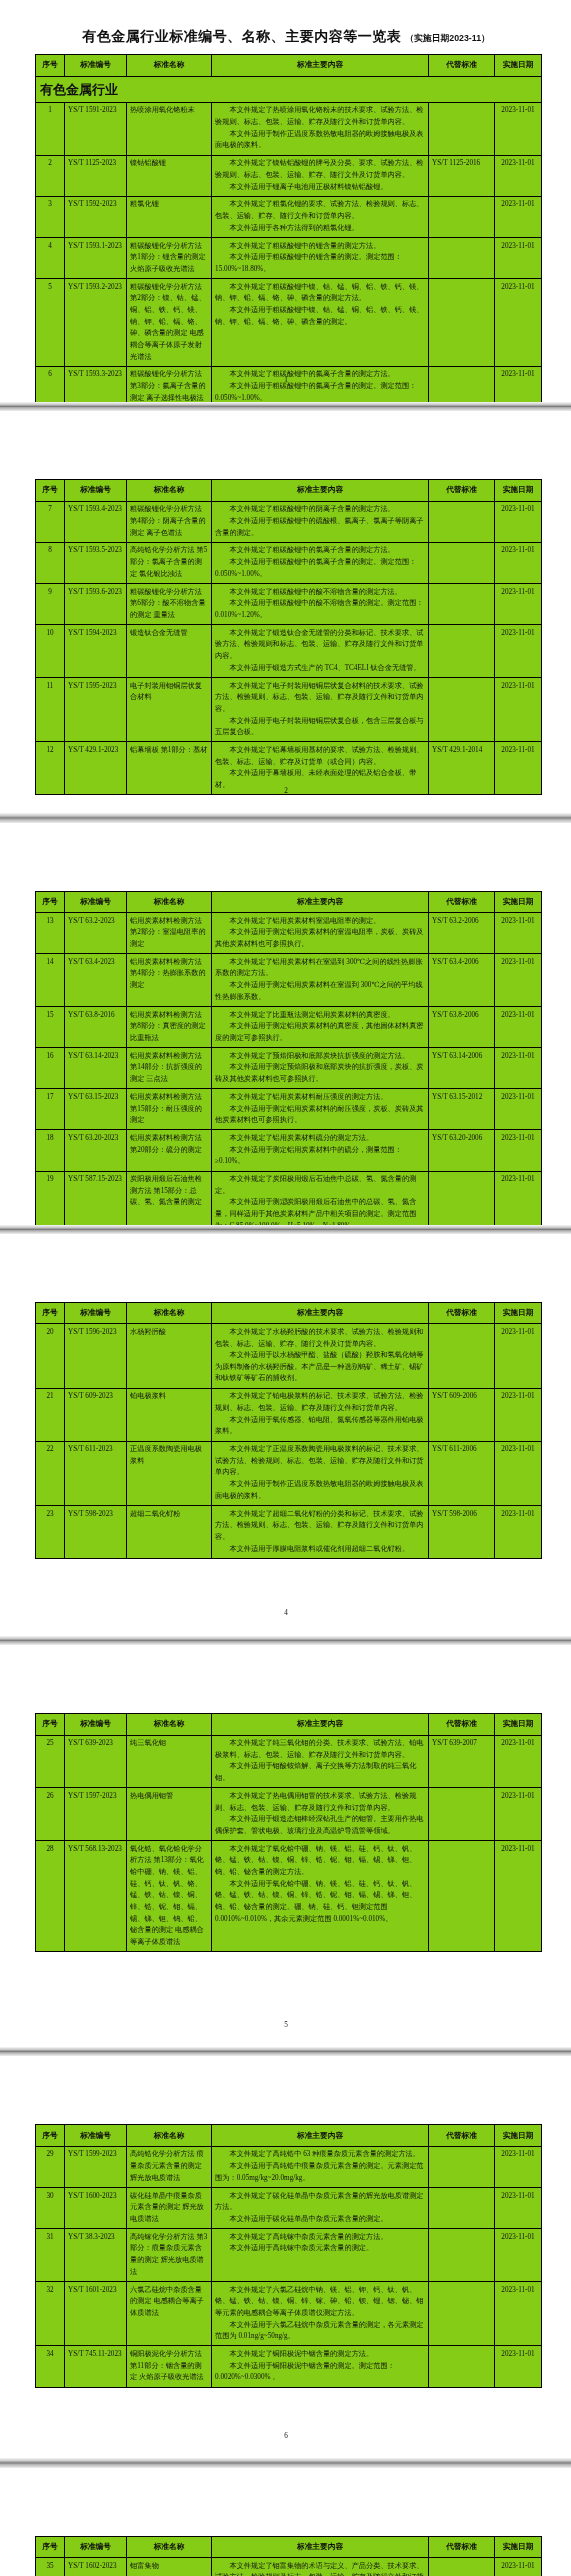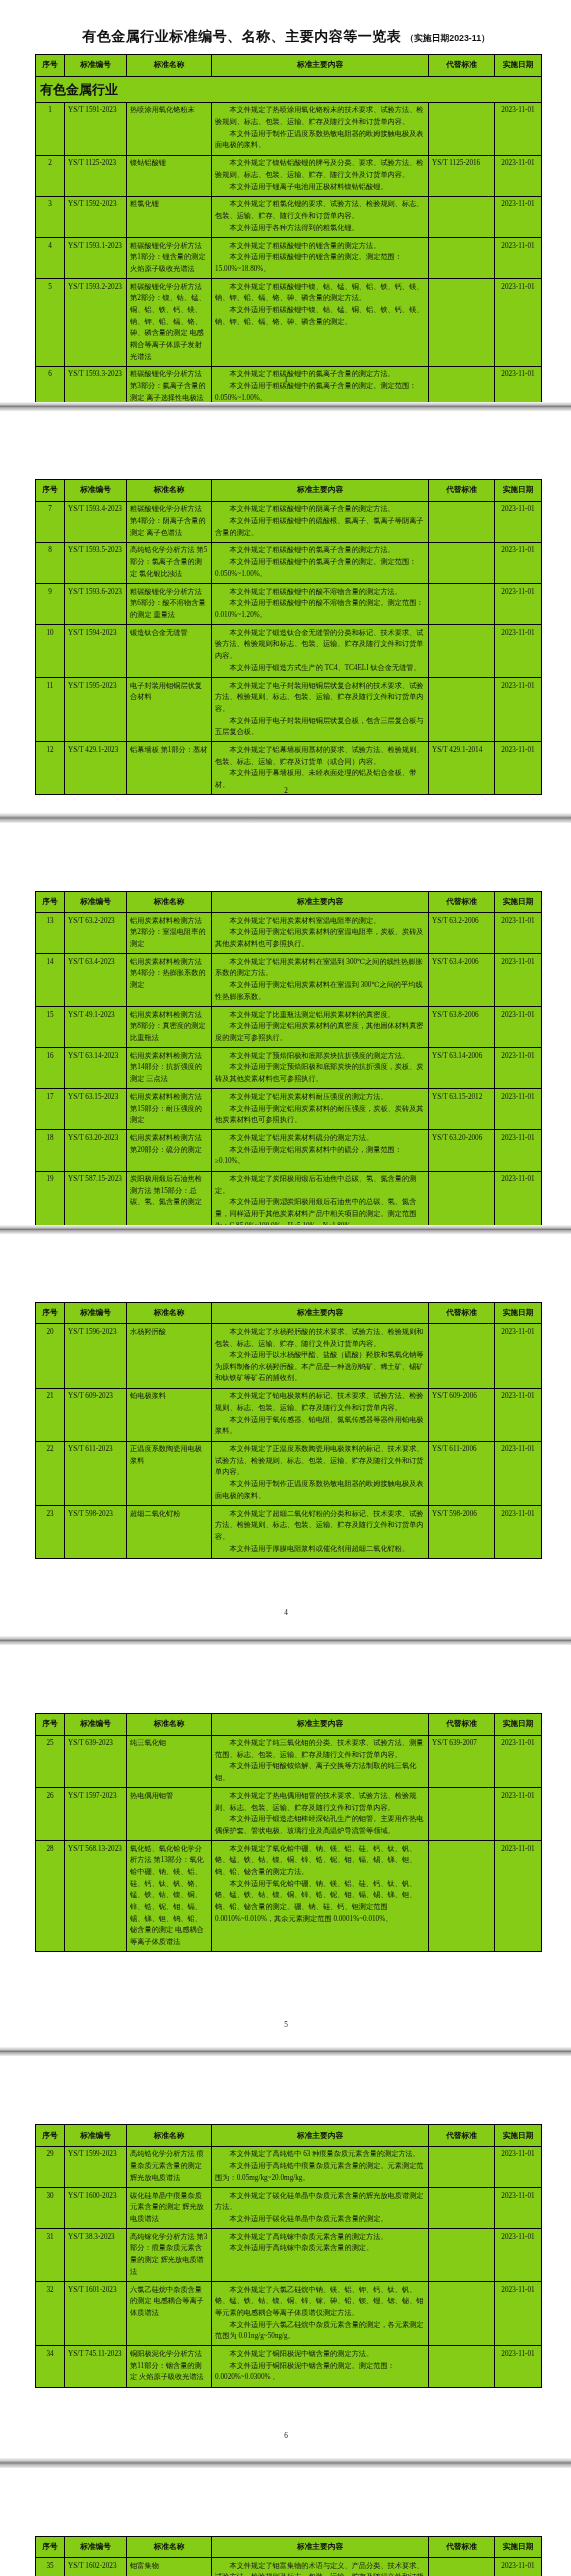--- a/index.html
+++ b/index.html
@@ -267,21 +267,21 @@
               <td class="c-name">铝用炭素材料检测方法 第4部分：热膨胀系数的测定</td>
               <td class="c-content">
                 <p>本文件规定了铝用炭素材料在室温到 300℃之间的线性热膨胀系数的测定方法。</p>
                 <p>本文件适用于测定铝用炭素材料在室温到 300℃之间的平均线性热膨胀系数。</p>
               </td>
               <td class="c-repl">YS/T 63.4-2006</td>
               <td class="c-date">2023-11-01</td>
             </tr>
             <tr>
               <td class="c-no">15</td>
-              <td class="c-code">YS/T 49.1-2023</td>
+              <td class="c-code">YS/T 63.8-2016</td>
               <td class="c-name">铝用炭素材料检测方法 第8部分：真密度的测定 比重瓶法</td>
               <td class="c-content">
                 <p>本文件规定了比重瓶法测定铝用炭素材料的真密度。</p>
                 <p>本文件适用于测定铝用炭素材料的真密度，其他固体材料真密度的测定可参照执行。</p>
               </td>
               <td class="c-repl">YS/T 63.8-2006</td>
               <td class="c-date">2023-11-01</td>
             </tr>
             <tr>
               <td class="c-no">16</td>
@@ -431,21 +431,21 @@
               <th>代替标准</th>
               <th>实施日期</th>
             </tr>
           </thead>
         <tbody>
             <tr>
               <td class="c-no">25</td>
               <td class="c-code">YS/T 639-2023</td>
               <td class="c-name">纯三氧化钼</td>
               <td class="c-content">
-                <p>本文件规定了纯三氧化钼的分类、技术要求、试验方法、测量范围、标志、包装、运输、贮存及随行文件和订货单内容。</p>
+                <p>本文件规定了纯三氧化钼的分类、技术要求、试验方法、铂电极浆料、标志、包装、运输、贮存及随行文件和订货单内容。</p>
                 <p>本文件适用于钼酸铵焙解、离子交换等方法制取的纯三氧化钼。</p>
               </td>
               <td class="c-repl">YS/T 639-2007</td>
               <td class="c-date">2023-11-01</td>
             </tr>
             <tr>
               <td class="c-no">26</td>
               <td class="c-code">YS/T 1597-2023</td>
               <td class="c-name">热电偶用钼管</td>
               <td class="c-content">

